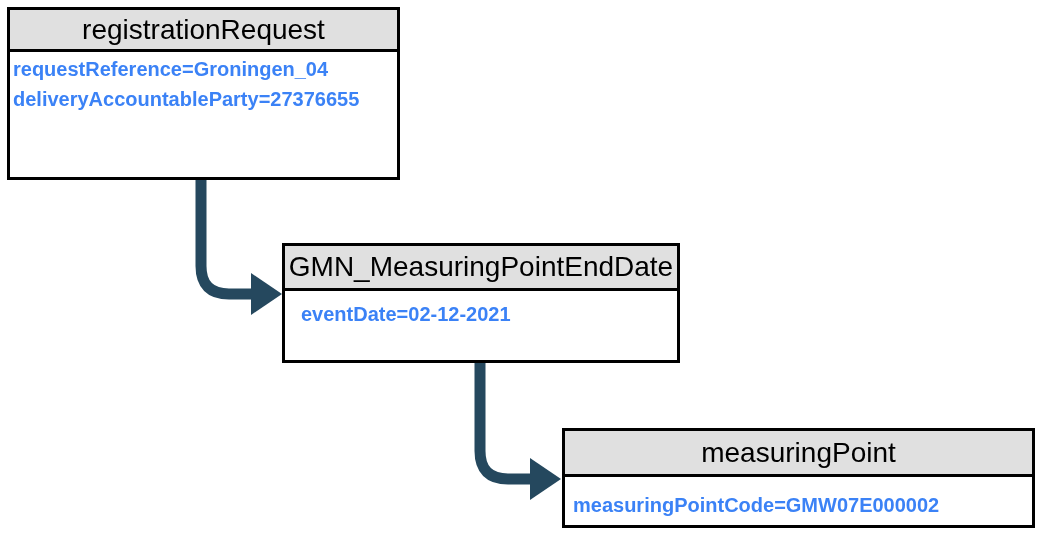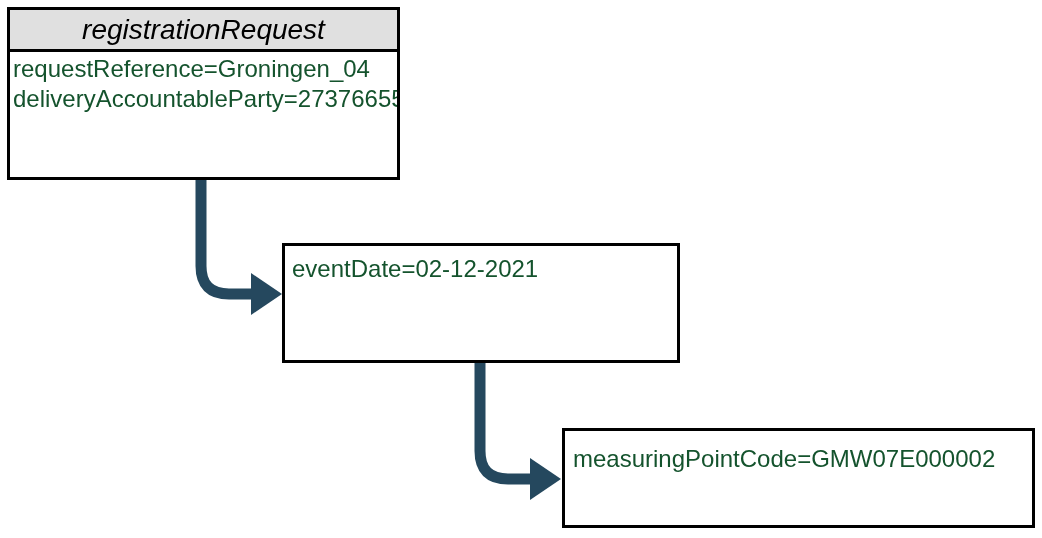--- a/index.html
+++ b/index.html
@@ -37,39 +37,39 @@
     background: #ffffff;
   }
   .node-header {
     background: var(--header-fill);
     border-bottom: 3px solid var(--border-color);
     text-align: center;
     font-size: 28px;
     color: #000;
     white-space: nowrap;
     overflow: hidden;
-    font-style: italic;
   }
   .node-body {
     overflow: hidden;
-    font-size: 24px;
-    color: #14532d;
+    font-size: 20px;
+    color: #3b82f6;
+    font-weight: bold;
   }
   .attr {
     white-space: nowrap;
     line-height: 30px;
   }
   
   .node1 { left: 7px; top: 7px; width: 393px; height: 173px; }
   .node1 .node-header { height: 42px; line-height: 39px; }
   .node1 .node-body { padding: 2px 0 0 3px; height: 125px; }
   
   .node2 { left: 282px; top: 243px; width: 398px; height: 120px; }
   .node2 .node-header { height: 45px; line-height: 42px; }
-  .node2 .node-body { padding: 8px 0 0 7px; height: 82px; }
+  .node2 .node-body { padding: 8px 0 0 16px; height: 82px; }
   
   .node3 { left: 562px; top: 428px; width: 473px; height: 100px; }
   .node3 .node-header { height: 46px; line-height: 43px; }
   .node3 .node-body { padding: 13px 0 0 8px; height: 48px; }
 </style>
 </head>
 <body>
 
 <div class="canvas">
 
@@ -86,24 +86,26 @@
 
   <div class="node node1">
     <div class="node-header">registrationRequest</div>
     <div class="node-body">
       <div class="attr">requestReference=Groningen_04</div>
       <div class="attr">deliveryAccountableParty=27376655</div>
     </div>
   </div>
 
   <div class="node node2">
+    <div class="node-header">GMN_MeasuringPointEndDate</div>
     <div class="node-body">
       <div class="attr">eventDate=02-12-2021</div>
     </div>
   </div>
 
   <div class="node node3">
+    <div class="node-header">measuringPoint</div>
     <div class="node-body">
       <div class="attr">measuringPointCode=GMW07E000002</div>
     </div>
   </div>
 
 </div>
 
 </body></html>

